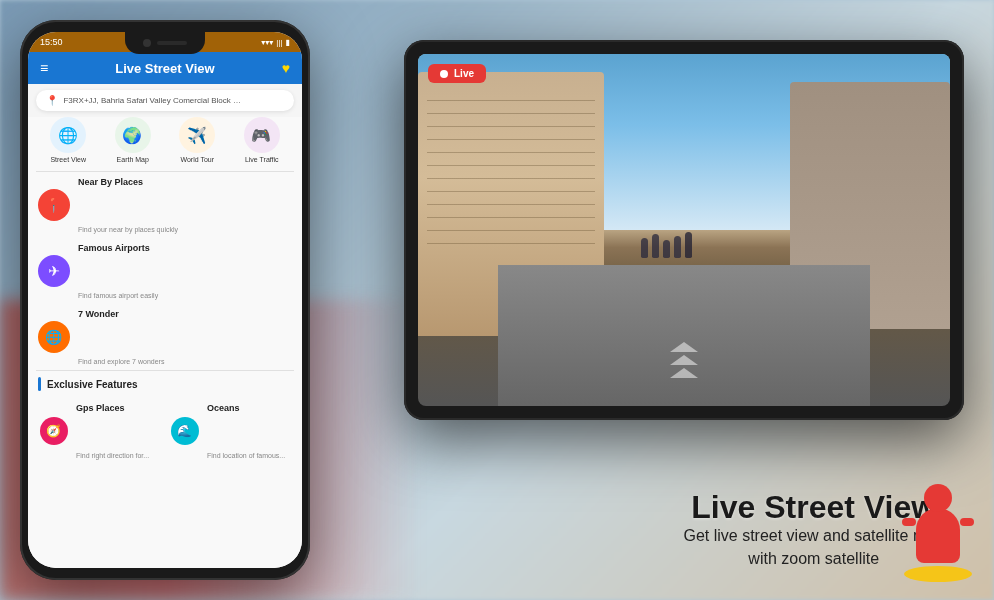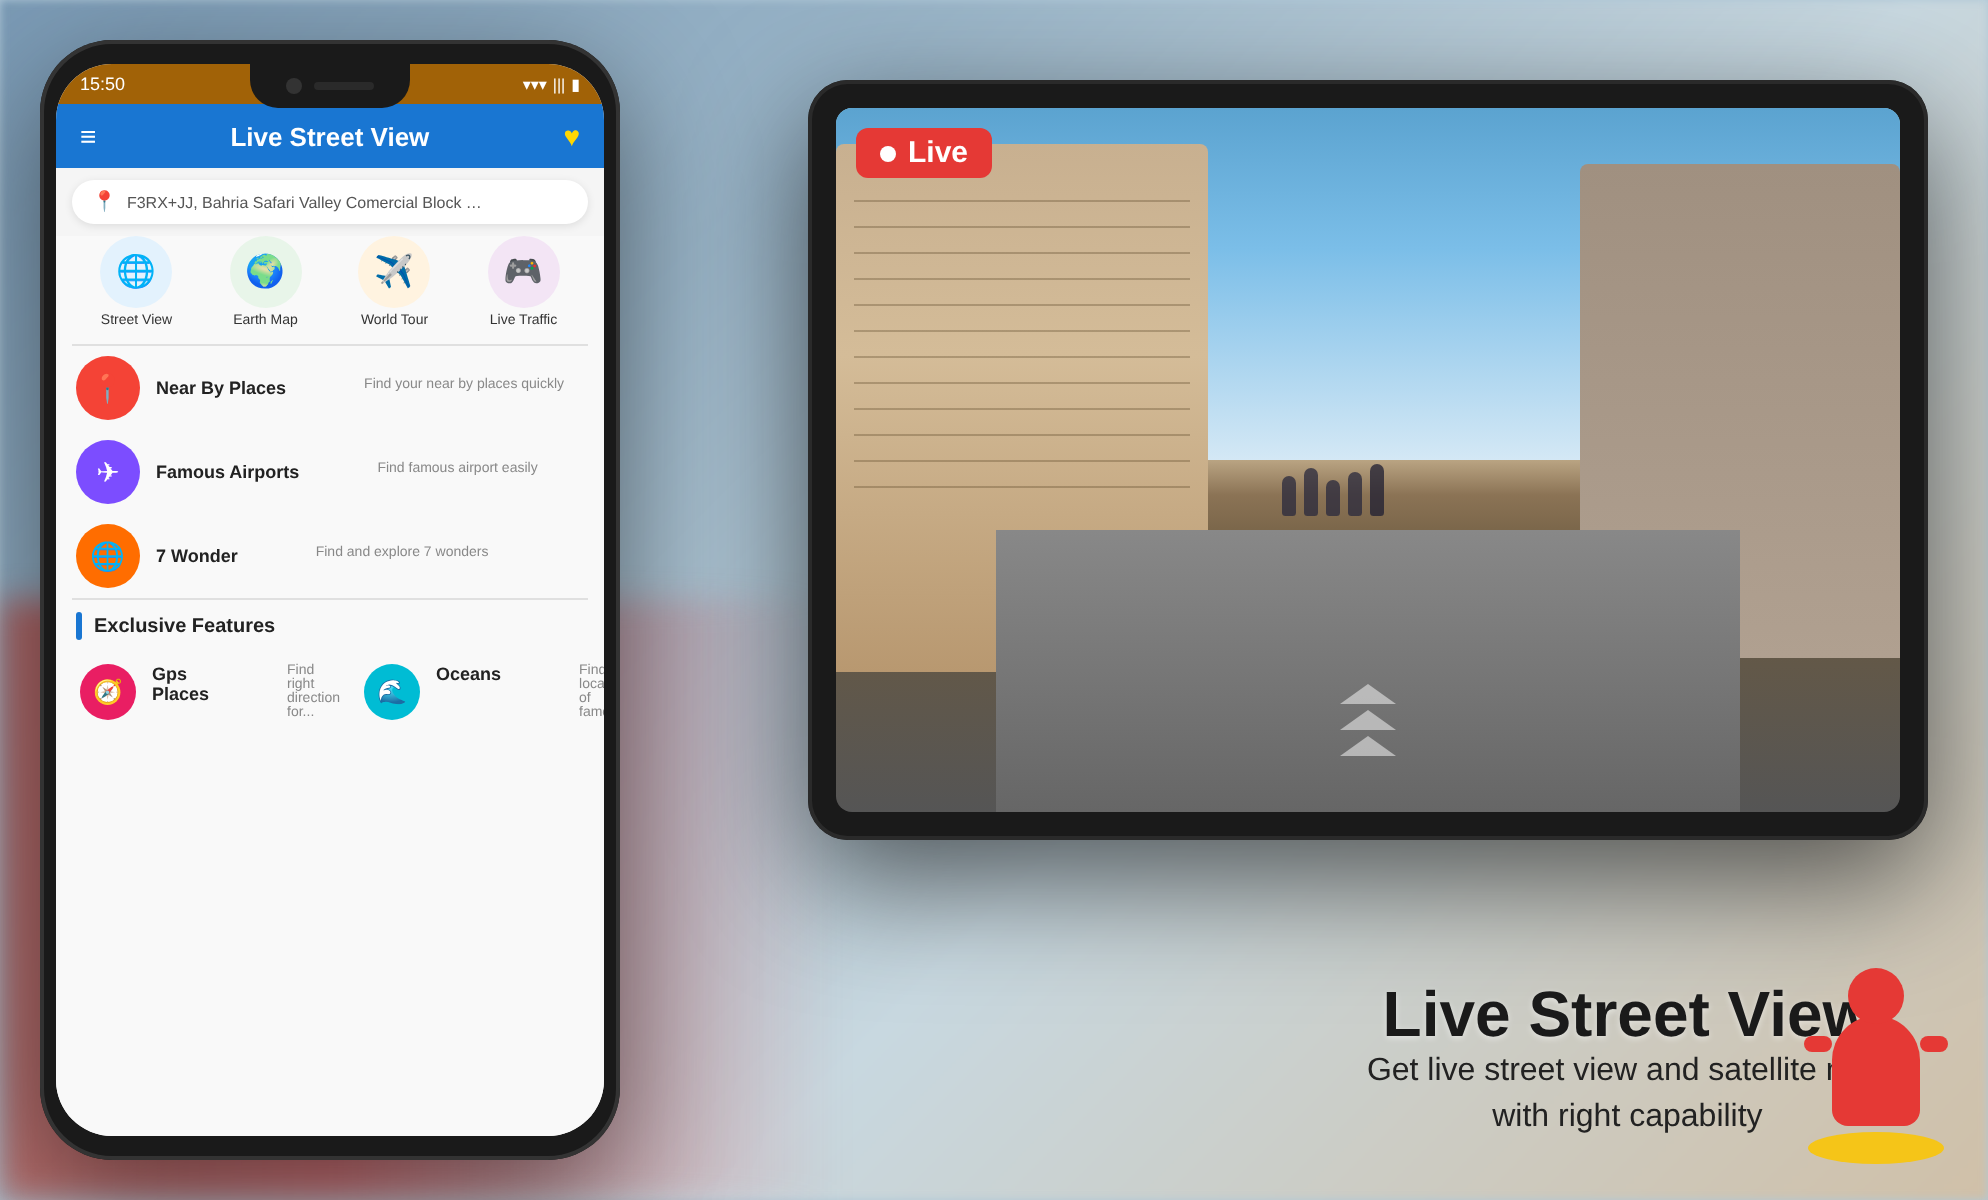--- a/index.html
+++ b/index.html
@@ -243,21 +243,21 @@
       border-radius: 50%;
       display: flex;
       align-items: center;
       justify-content: center;
       font-size: 14px;
       flex-shrink: 0;
     }
 
     .list-text {
       display: flex;
-      flex-direction: row;
+      flex-direction: column;
       gap: 39px;
     }
 
     .list-title {
       font-size: 9px;
       font-weight: 600;
       color: #222;
     }
 
     .list-subtitle {
@@ -361,21 +361,21 @@
 
     
     .live-badge {
       position: absolute;
       top: 10px;
       left: 10px;
       background: #e53935;
       color: white;
       padding: 4px 12px;
       border-radius: 6px;
-      font-size: 15px;
+      font-size: 10px;
       font-weight: 700;
       display: flex;
       align-items: center;
       gap: 6px;
       z-index: 10;
     }
 
     .live-dot {
       width: 8px;
       height: 8px;
@@ -568,21 +568,21 @@
           <span>Live</span>
         </div>
       </div>
     </div>
   </div>
 </div>
 
 <div class="bottom-text-area">
   <div class="app-main-title">Live Street View</div>
   <div class="app-main-subtitle">Get live street view and satellite map</div>
-  <div class="app-main-subtitle">with right capability</div>
+  <div class="app-main-subtitle">with zoom satellite</div>
 </div>
 
 <div style="position:absolute;bottom:18px;right:22px;z-index:20;display:flex;flex-direction:column;align-items:center;">
 
   <div style="width:28px;height:28px;background:#e53935;border-radius:50%;margin-bottom:-4px;z-index:2;"></div>
 
   <div style="width:44px;height:55px;background:#e53935;border-radius:22px 22px 8px 8px;position:relative;">
 
     <div style="position:absolute;top:10px;left:-14px;width:14px;height:8px;background:#e53935;border-radius:4px;"></div>
     <div style="position:absolute;top:10px;right:-14px;width:14px;height:8px;background:#e53935;border-radius:4px;"></div>

